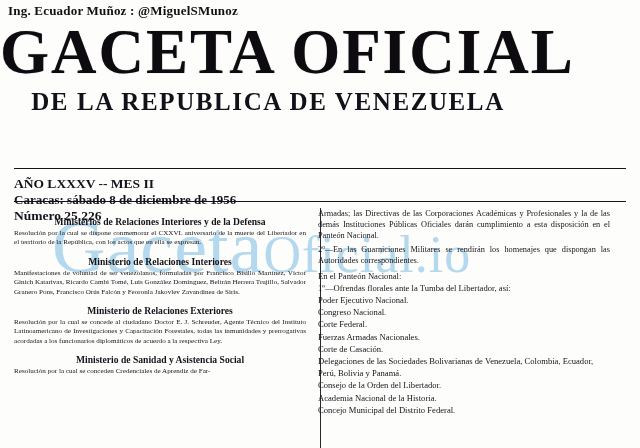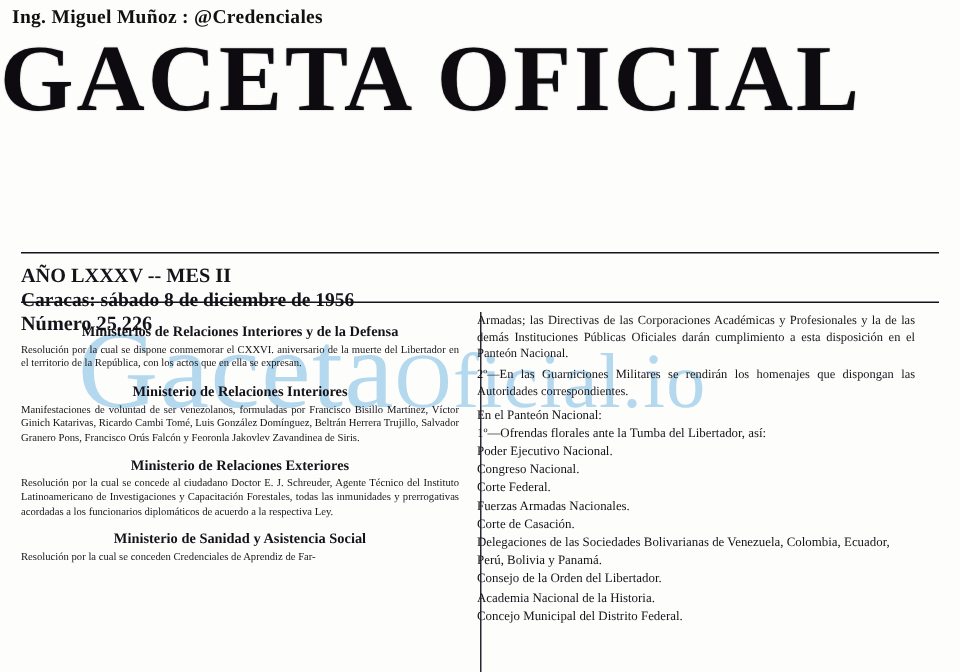--- a/index.html
+++ b/index.html
@@ -183,30 +183,31 @@
     text-align: left;
     margin: 0;
   }
   .nowrap { white-space: nowrap; }
 </style>
 </head>
 <body>
 
 <div class="page">
 
-  <div class="credit">Ing. Miguel Muñoz : @Credenciales</div>
+  <div class="credit">Ing. Ecuador Muñoz : @MiguelSMunoz</div>
 
   <div class="watermark">
     <div class="wm-text">
       <span>Gaceta</span><span class="small">Oficial.io</span>
     </div>
   </div>
 
   <div class="masthead">
     <div class="gaceta">GACETA OFICIAL</div>
+    <div class="subtitle">DE LA REPUBLICA DE VENEZUELA</div>
   </div>
 
   <div class="rule r1"></div>
 
   <div class="issueline">
     <div class="nowrap">AÑO LXXXV -- MES II</div>
     <div class="mid nowrap">Caracas: sábado 8 de diciembre de 1956</div>
     <div class="nowrap">Número 25.226</div>
   </div>
 

